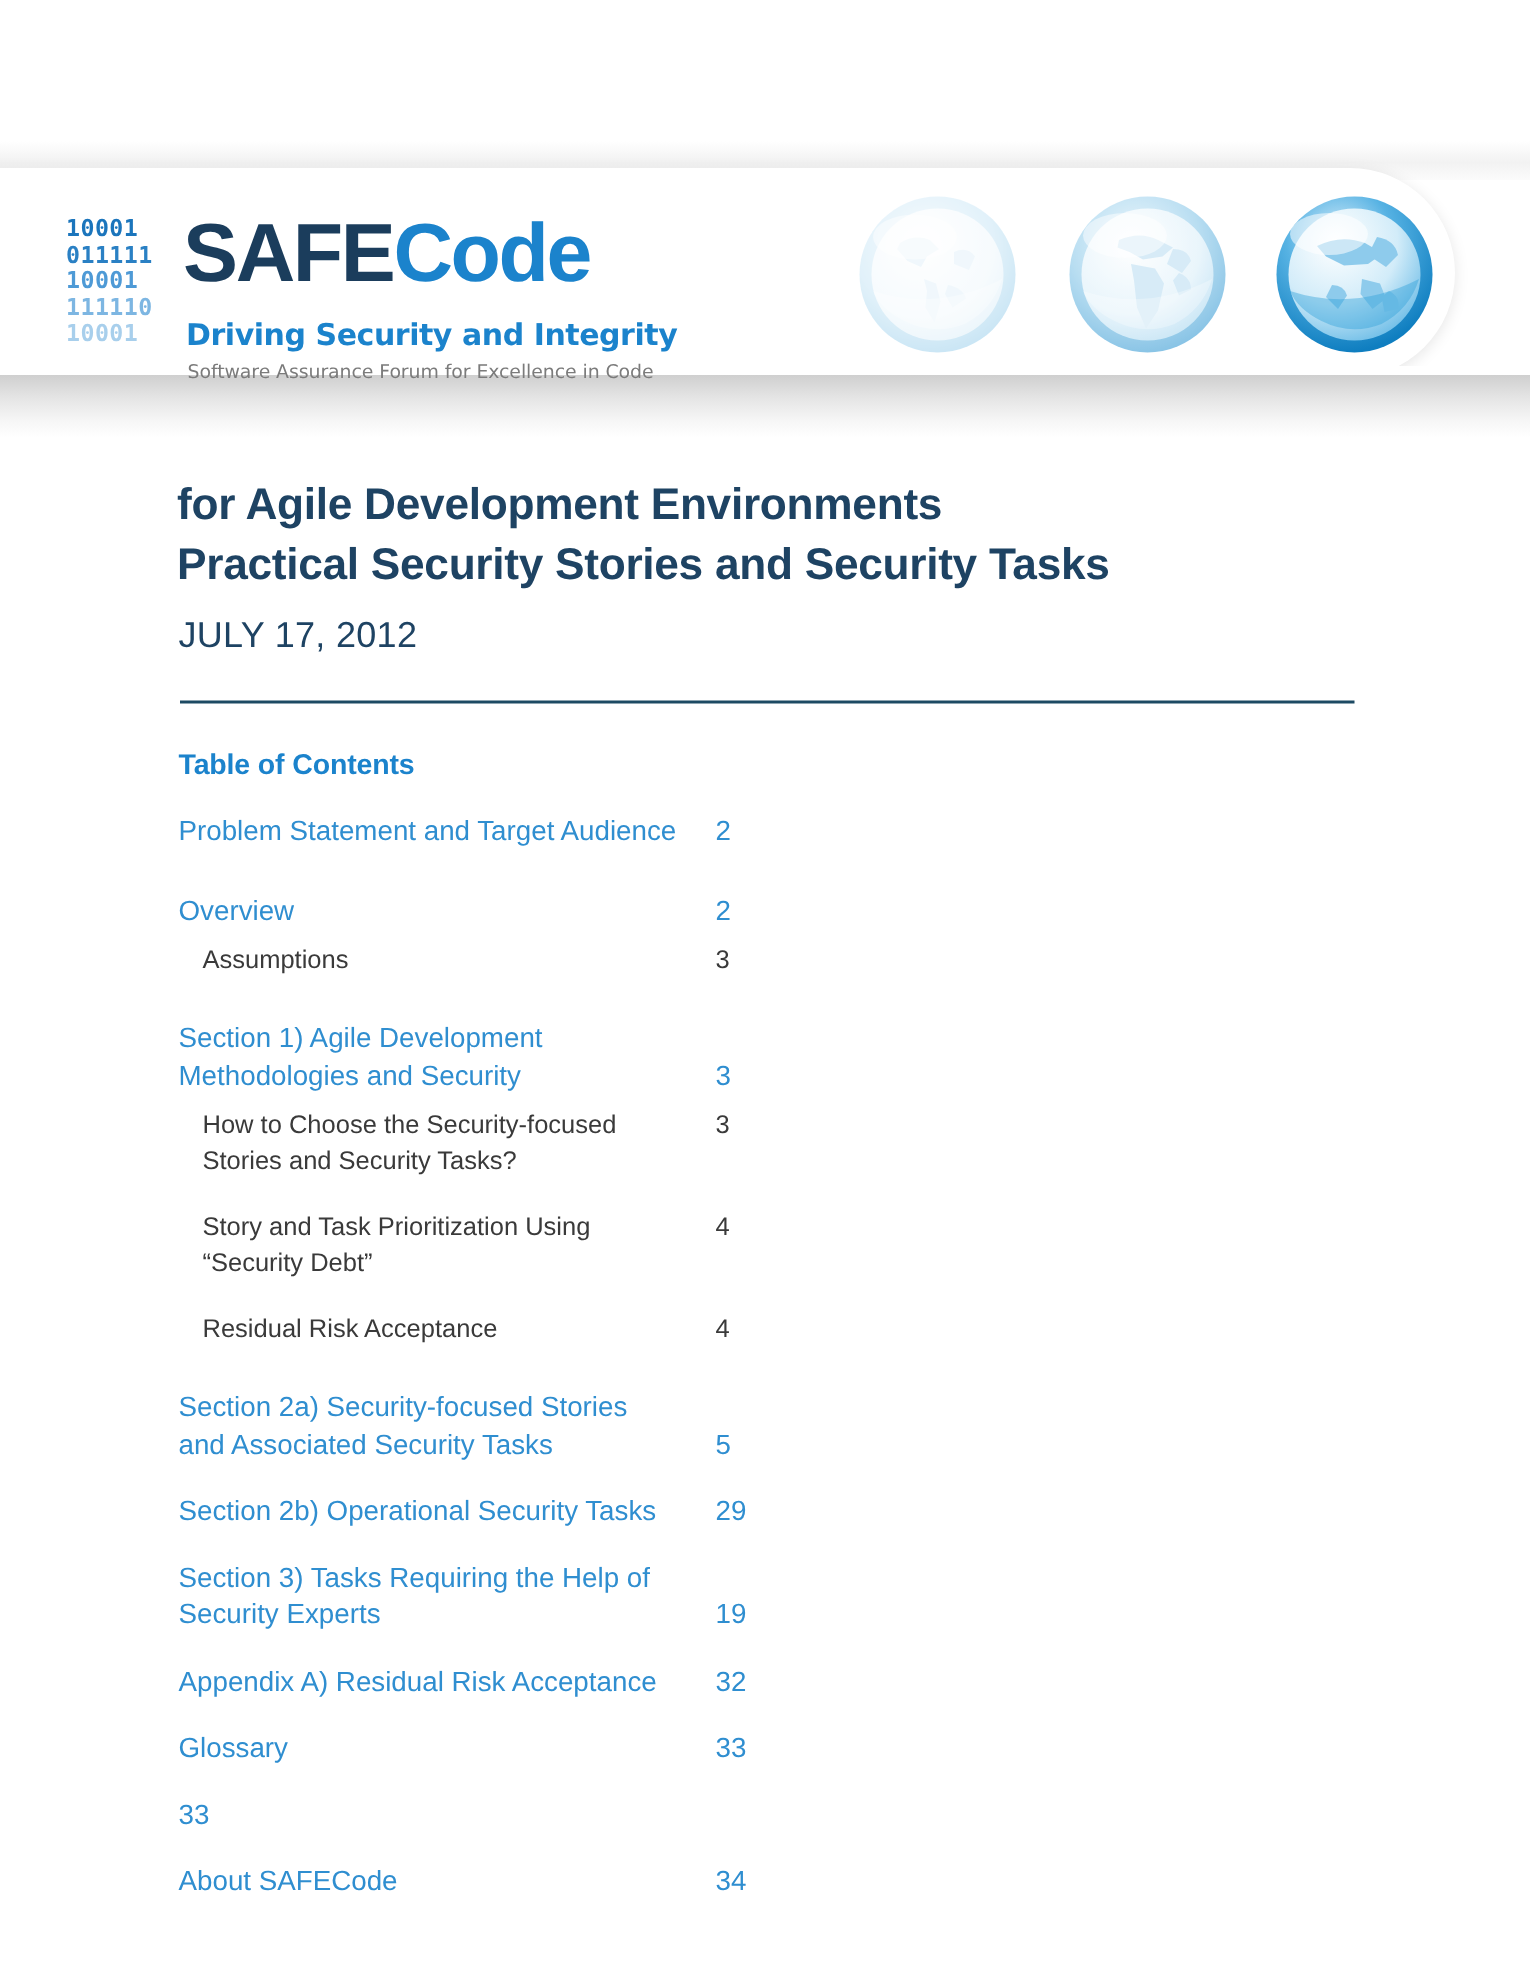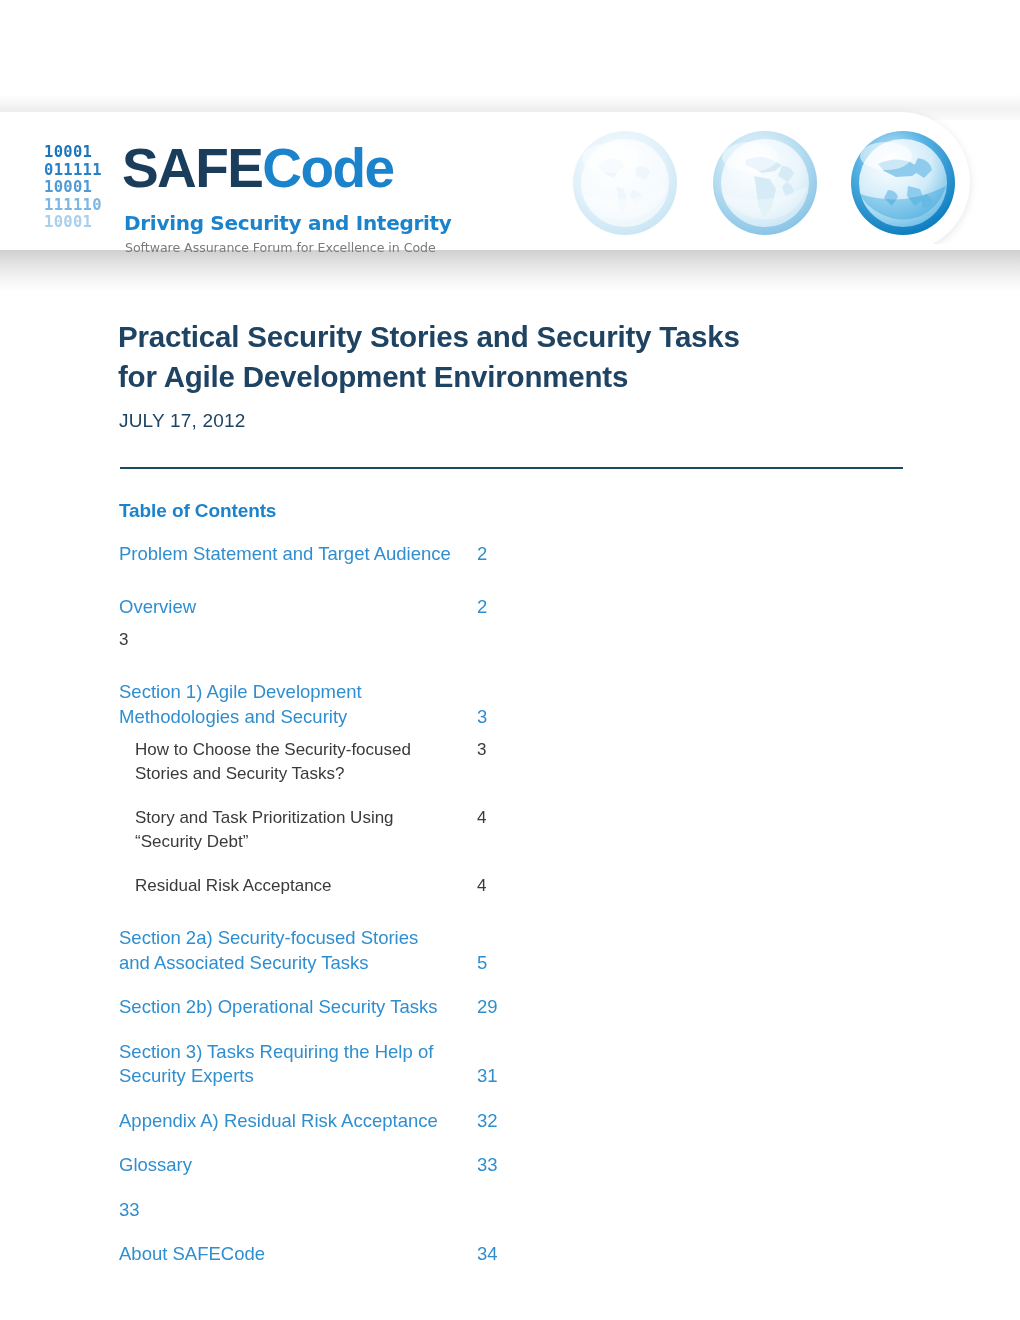--- a/index.html
+++ b/index.html
@@ -150,21 +150,21 @@
     font-size: 29.5px;
     font-weight: bold;
     line-height: 40px;
     color: #1e4363;
     letter-spacing: -0.2px;
   }
   .doc-date {
     position: absolute;
     left: 119px;
     top: 410px;
-    font-size: 19px;
+    font-size: 24px;
     color: #1e4363;
     letter-spacing: 0.2px;
   }
   .title-rule {
     position: absolute;
     left: 120px;
     top: 467px;
     width: 783px;
     height: 2px;
     background: #1c4a63;
@@ -310,38 +310,39 @@
           <path d="M78 66 q8 4 6 12 l-9 2 -2-10z"></path>
         </g>
         <path d="M12 66 q43 14 86 -8 q-6 20 -25 30 q-20 8 -40 -2 q-16 -8 -21 -20z" fill="#2ea0da" opacity="0.42"></path>
         <ellipse cx="38" cy="28" rx="26" ry="14" fill="#ffffff" opacity="0.55"></ellipse>
       </svg>
     </div>
   </div>
 </div>
 
 <div class="doc-title">
+  <div>for Agile Development Environments</div>
   <div>Practical Security Stories and Security Tasks</div>
-  <div>for Agile Development Environments</div>
 </div>
 <div class="doc-date">JULY 17, 2012</div>
 <div class="title-rule"></div>
 
 <div class="toc">
   <div class="toc-heading">Table of Contents</div>
   <div id="toc-list">
       <div class="toc-row lvl1 gap-lg">
         <div class="toc-label">Problem Statement and Target Audience</div>
         <div class="toc-page">2</div>
       </div>
       <div class="toc-row lvl1 gap-sm">
         <div class="toc-label">Overview</div>
         <div class="toc-page">2</div>
       </div>
       <div class="toc-row lvl2 gap-lg">
+        <div class="toc-label">Assumptions</div>
         <div class="toc-page">3</div>
       </div>
       <div class="toc-row lvl1 gap-sm">
         <div class="toc-label">Section 1) Agile Development<br>Methodologies and Security</div>
         <div class="toc-page">3</div>
       </div>
       <div class="toc-row lvl2 gap-md">
         <div class="toc-label">How to Choose the Security-focused<br>Stories and Security Tasks?</div>
         <div class="toc-page">3</div>
       </div>
@@ -356,21 +357,21 @@
       <div class="toc-row lvl1 gap-md">
         <div class="toc-label">Section 2a) Security-focused Stories<br>and Associated Security Tasks</div>
         <div class="toc-page">5</div>
       </div>
       <div class="toc-row lvl1 gap-md">
         <div class="toc-label">Section 2b) Operational Security Tasks</div>
         <div class="toc-page">29</div>
       </div>
       <div class="toc-row lvl1 gap-md">
         <div class="toc-label">Section 3) Tasks Requiring the Help of<br>Security Experts</div>
-        <div class="toc-page">31</div>
+        <div class="toc-page">19</div>
       </div>
       <div class="toc-row lvl1 gap-md">
         <div class="toc-label">Appendix A) Residual Risk Acceptance</div>
         <div class="toc-page">32</div>
       </div>
       <div class="toc-row lvl1 gap-md">
         <div class="toc-label">Glossary</div>
         <div class="toc-page">33</div>
       </div>
       <div class="toc-row lvl1 gap-md">

